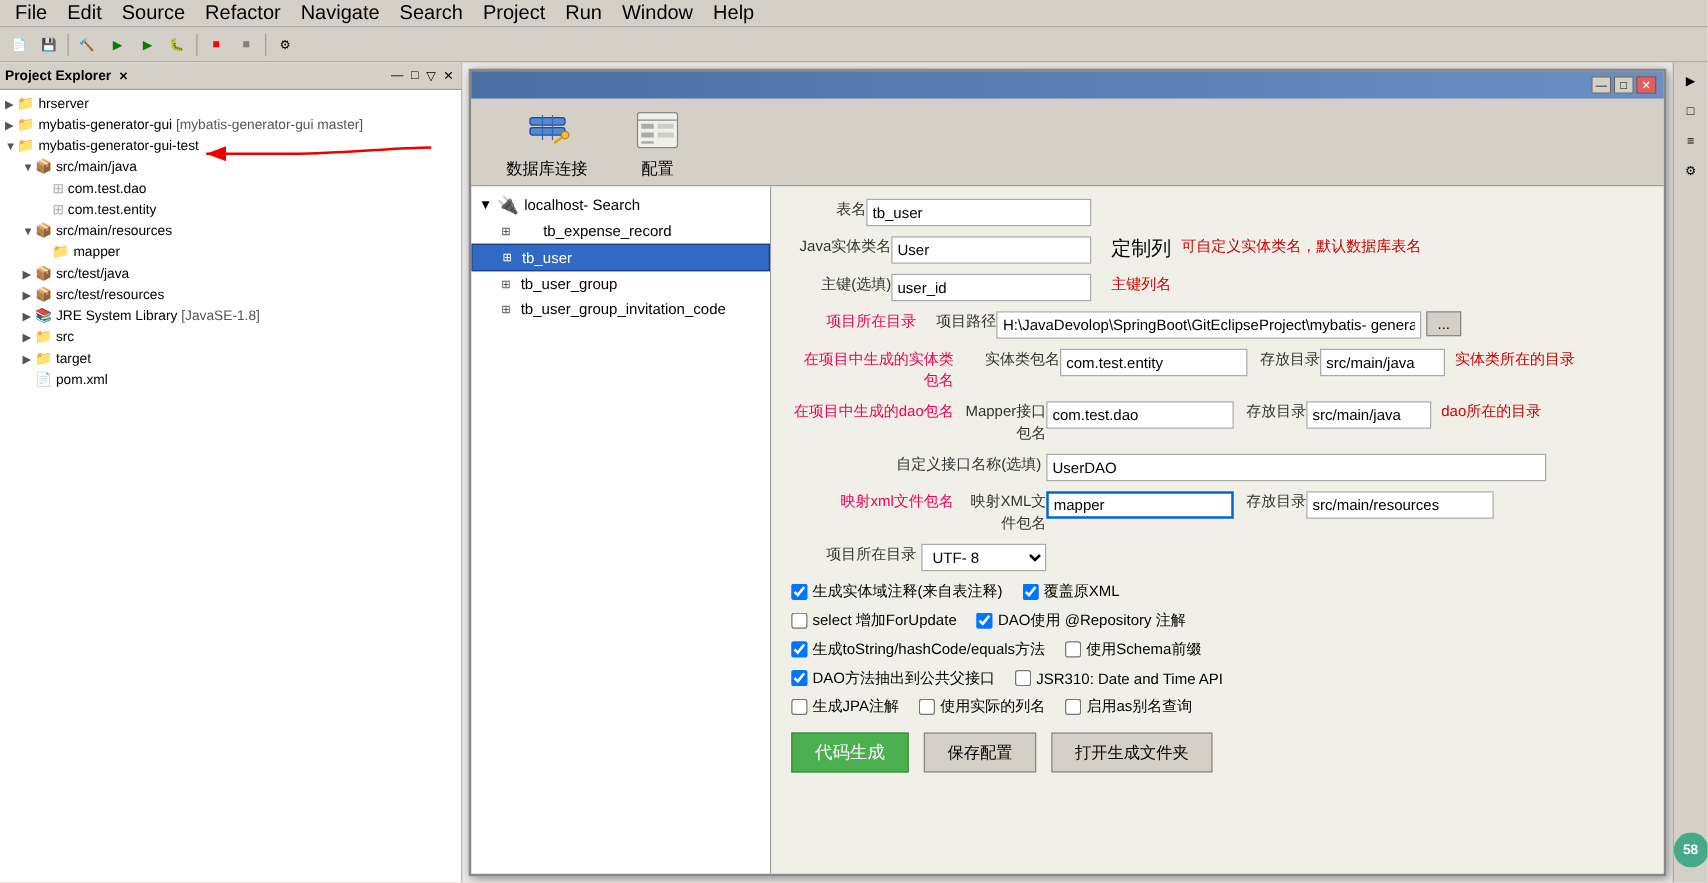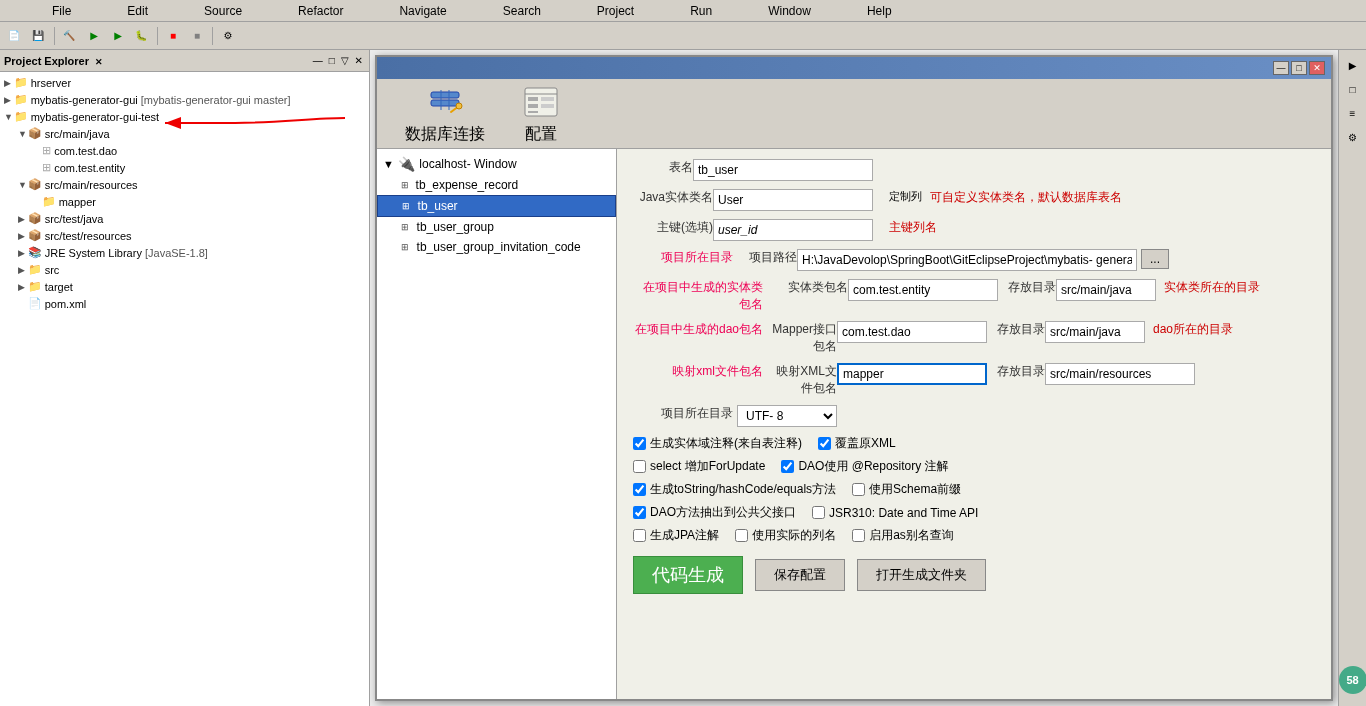--- a/index.html
+++ b/index.html
@@ -1,20 +1,20 @@
 <!DOCTYPE html>
 <html><head>
   <meta charset="utf-8">
   <style>
     * { box-sizing: border-box; margin: 0; padding: 0; }
     body { font-family: 'SimSun', 'Microsoft YaHei', Arial, sans-serif; font-size: 12px; background: #ececec; overflow: hidden; width: 1366px; height: 706px; }
 
     
     .menu-bar { background: #d4d0c8; height: 22px; display: flex; align-items: center; padding: 0 4px; border-bottom: 1px solid #a0a0a0; }
-    .menu-bar span { padding: 0 8px; font-size: 12px; cursor: pointer; color: #000; margin-left: 40px; }
+    .menu-bar span { padding: 0 8px; font-size: 16px; cursor: pointer; color: #000; }
 
     
     .toolbar { background: #d4d0c8; height: 28px; display: flex; align-items: center; padding: 2px 4px; border-bottom: 1px solid #a0a0a0; gap: 2px; }
     .toolbar-btn { width: 22px; height: 22px; background: #d4d0c8; border: 1px solid transparent; display: flex; align-items: center; justify-content: center; cursor: pointer; font-size: 10px; }
     .toolbar-sep { width: 1px; height: 18px; background: #a0a0a0; margin: 0 2px; }
 
     
     .left-panel { width: 370px; background: #fff; border-right: 1px solid #a0a0a0; display: flex; flex-direction: column; flex-shrink: 0; }
     .panel-header { background: #d4d0c8; height: 22px; display: flex; align-items: center; justify-content: space-between; padding: 0 4px; border-bottom: 1px solid #a0a0a0; }
     .panel-header-title { font-size: 11px; font-weight: bold; }
@@ -41,38 +41,38 @@
     .db-item.selected { background: #316ac5; color: #fff; border: 1px solid #1a3f8a; }
     .db-item-icon { margin-right: 4px; font-size: 11px; }
 
     
     .config-panel { flex: 1; background: #f0f0e8; overflow-y: auto; padding: 10px 16px; }
 
     
     .dialog-toolbar { background: #d4d0c8; height: 70px; display: flex; align-items: center; padding: 0 20px; gap: 20px; border-bottom: 1px solid #a0a0a0; flex-shrink: 0; }
     .dialog-tool-btn { display: flex; flex-direction: column; align-items: center; cursor: pointer; padding: 4px 8px; }
     .dialog-tool-icon { width: 40px; height: 40px; display: flex; align-items: center; justify-content: center; }
-    .dialog-tool-label { font-size: 16px; margin-top: 2px; }
+    .dialog-tool-label { font-size: 13px; margin-top: 2px; }
 
     
     .form-row { display: flex; align-items: flex-start; margin-bottom: 8px; }
     .form-label { font-size: 12px; color: #333; text-align: right; flex-shrink: 0; }
     .form-input { border: 1px solid #aaa; background: #fff; height: 22px; padding: 2px 4px; font-size: 12px; outline: none; }
     .form-hint { color: #c00; font-size: 12px; margin-left: 8px; }
 
     .section-label { color: #e05; font-size: 12px; text-align: right; }
 
     
     .checkbox-row { display: flex; align-items: center; margin-bottom: 6px; gap: 16px; }
     .checkbox-item { display: flex; align-items: center; gap: 4px; font-size: 12px; }
     .checkbox-item input[type=checkbox] { width: 13px; height: 13px; }
 
     
     .btn-row { display: flex; gap: 12px; margin-top: 12px; align-items: center; }
-    .btn-primary { background: #4caf50; color: #fff; border: 1px solid #388e3c; padding: 6px 18px; font-size: 18px; cursor: pointer; font-family: Liberation Sans, sans-serif; text-align: center; }
+    .btn-primary { background: #4caf50; color: #fff; border: 1px solid #388e3c; padding: 6px 18px; font-size: 14px; cursor: pointer; font-family: Liberation Sans, sans-serif; text-align: center; }
     .btn-default { background: #d4d0c8; color: #000; border: 1px solid #888; padding: 6px 18px; font-size: 13px; cursor: pointer; font-family: inherit; }
 
     
     .right-sidebar { width: 28px; background: #d4d0c8; border-left: 1px solid #a0a0a0; display: flex; flex-direction: column; align-items: center; padding-top: 4px; gap: 2px; flex-shrink: 0; }
     .sidebar-btn { width: 22px; height: 22px; display: flex; align-items: center; justify-content: center; cursor: pointer; font-size: 10px; border: 1px solid transparent; }
   </style>
 </head>
 <body>
 
 <div class="menu-bar">
@@ -265,26 +265,26 @@
         </div>
       </div>
 
       <div class="dialog-content">
 
         <div class="db-tree">
 
           <div class="db-item">
             <span class="db-item-icon">▼</span>
             <span style="font-size:14px; margin-right:4px;">🔌</span>
-            <span>localhost- Window</span>
+            <span>localhost- Search</span>
           </div>
 
           <div class="db-item" style="padding-left:24px;">
             <span class="db-item-icon" style="color:#555; font-size:9px;">⊞</span>
-            <span style="margin-left:3px;text-align:center;">tb_expense_record</span>
+            <span style="margin-left:22px;text-align:center;">tb_expense_record</span>
           </div>
 
           <div class="db-item selected" style="padding-left:24px;">
             <span class="db-item-icon" style="font-size:9px;">⊞</span>
             <span style="margin-left:4px;">tb_user</span>
           </div>
 
           <div class="db-item" style="padding-left:24px;">
             <span class="db-item-icon" style="color:#555; font-size:9px;">⊞</span>
             <span style="margin-left:4px;">tb_user_group</span>
@@ -299,27 +299,27 @@
         <div class="config-panel">
 
           <div class="form-row">
             <span class="form-label" style="width:60px;">表名</span>
             <input class="form-input" style="width: 180px;" type="text" value="tb_user" readonly="">
           </div>
 
           <div class="form-row">
             <span class="form-label" style="width:80px;">Java实体类名</span>
             <input class="form-input" style="width: 160px;" type="text" value="User">
-            <span style="margin-left:16px; font-size:11px;">定制列</span>
+            <span style="margin-left:16px; font-size:16px;">定制列</span>
             <span class="form-hint">可自定义实体类名，默认数据库表名</span>
           </div>
 
           <div class="form-row">
             <span class="form-label" style="width:80px;">主键(选填)</span>
-            <input class="form-input" style="width: 160px; font-style: italic;" type="text" value="user_id">
+            <input class="form-input" style="width: 160px;" type="text" value="user_id">
             <span class="form-hint" style="margin-left:16px;">主键列名</span>
           </div>
 
           <div class="form-row">
             <span class="section-label" style="width:100px; text-align:right; margin-right:4px;">项目所在目录</span>
             <span class="form-label" style="width:60px;">项目路径</span>
             <input class="form-input" style="width: 340px;" type="text" value="H:\JavaDevolop\SpringBoot\GitEclipseProject\mybatis- generator-g...">
             <button class="btn-default" style="padding:2px 8px; margin-left:4px; font-size:12px;">...</button>
           </div>
 
@@ -334,20 +334,24 @@
 
           <div class="form-row">
             <span class="section-label" style="width:130px; text-align:right; margin-right:4px;">在项目中生成的dao包名</span>
             <span class="form-label" style="width:70px;">Mapper接口包名</span>
             <input class="form-input" style="width: 150px;" type="text" value="com.test.dao">
             <span class="form-label" style="width:50px; margin-left:8px;">存放目录</span>
             <input class="form-input" style="width: 100px;" type="text" value="src/main/java">
             <span class="form-hint">dao所在的目录</span>
           </div>
 
+          <div class="form-row">
+            <span class="form-label" style="width:200px; text-align:right; margin-right:4px;">自定义接口名称(选填)</span>
+            <input class="form-input" style="width: 400px;" type="text" value="UserDAO">
+          </div>
 
           <div class="form-row">
             <span class="section-label" style="width:130px; text-align:right; margin-right:4px;">映射xml文件包名</span>
             <span class="form-label" style="width:70px;">映射XML文件包名</span>
             <input class="form-input" style="width: 150px; border: 2px solid rgb(0, 102, 204);" type="text" value="mapper">
             <span class="form-label" style="width:50px; margin-left:8px;">存放目录</span>
             <input class="form-input" style="width: 150px;" type="text" value="src/main/resources">
           </div>
 
           <div class="form-row">

